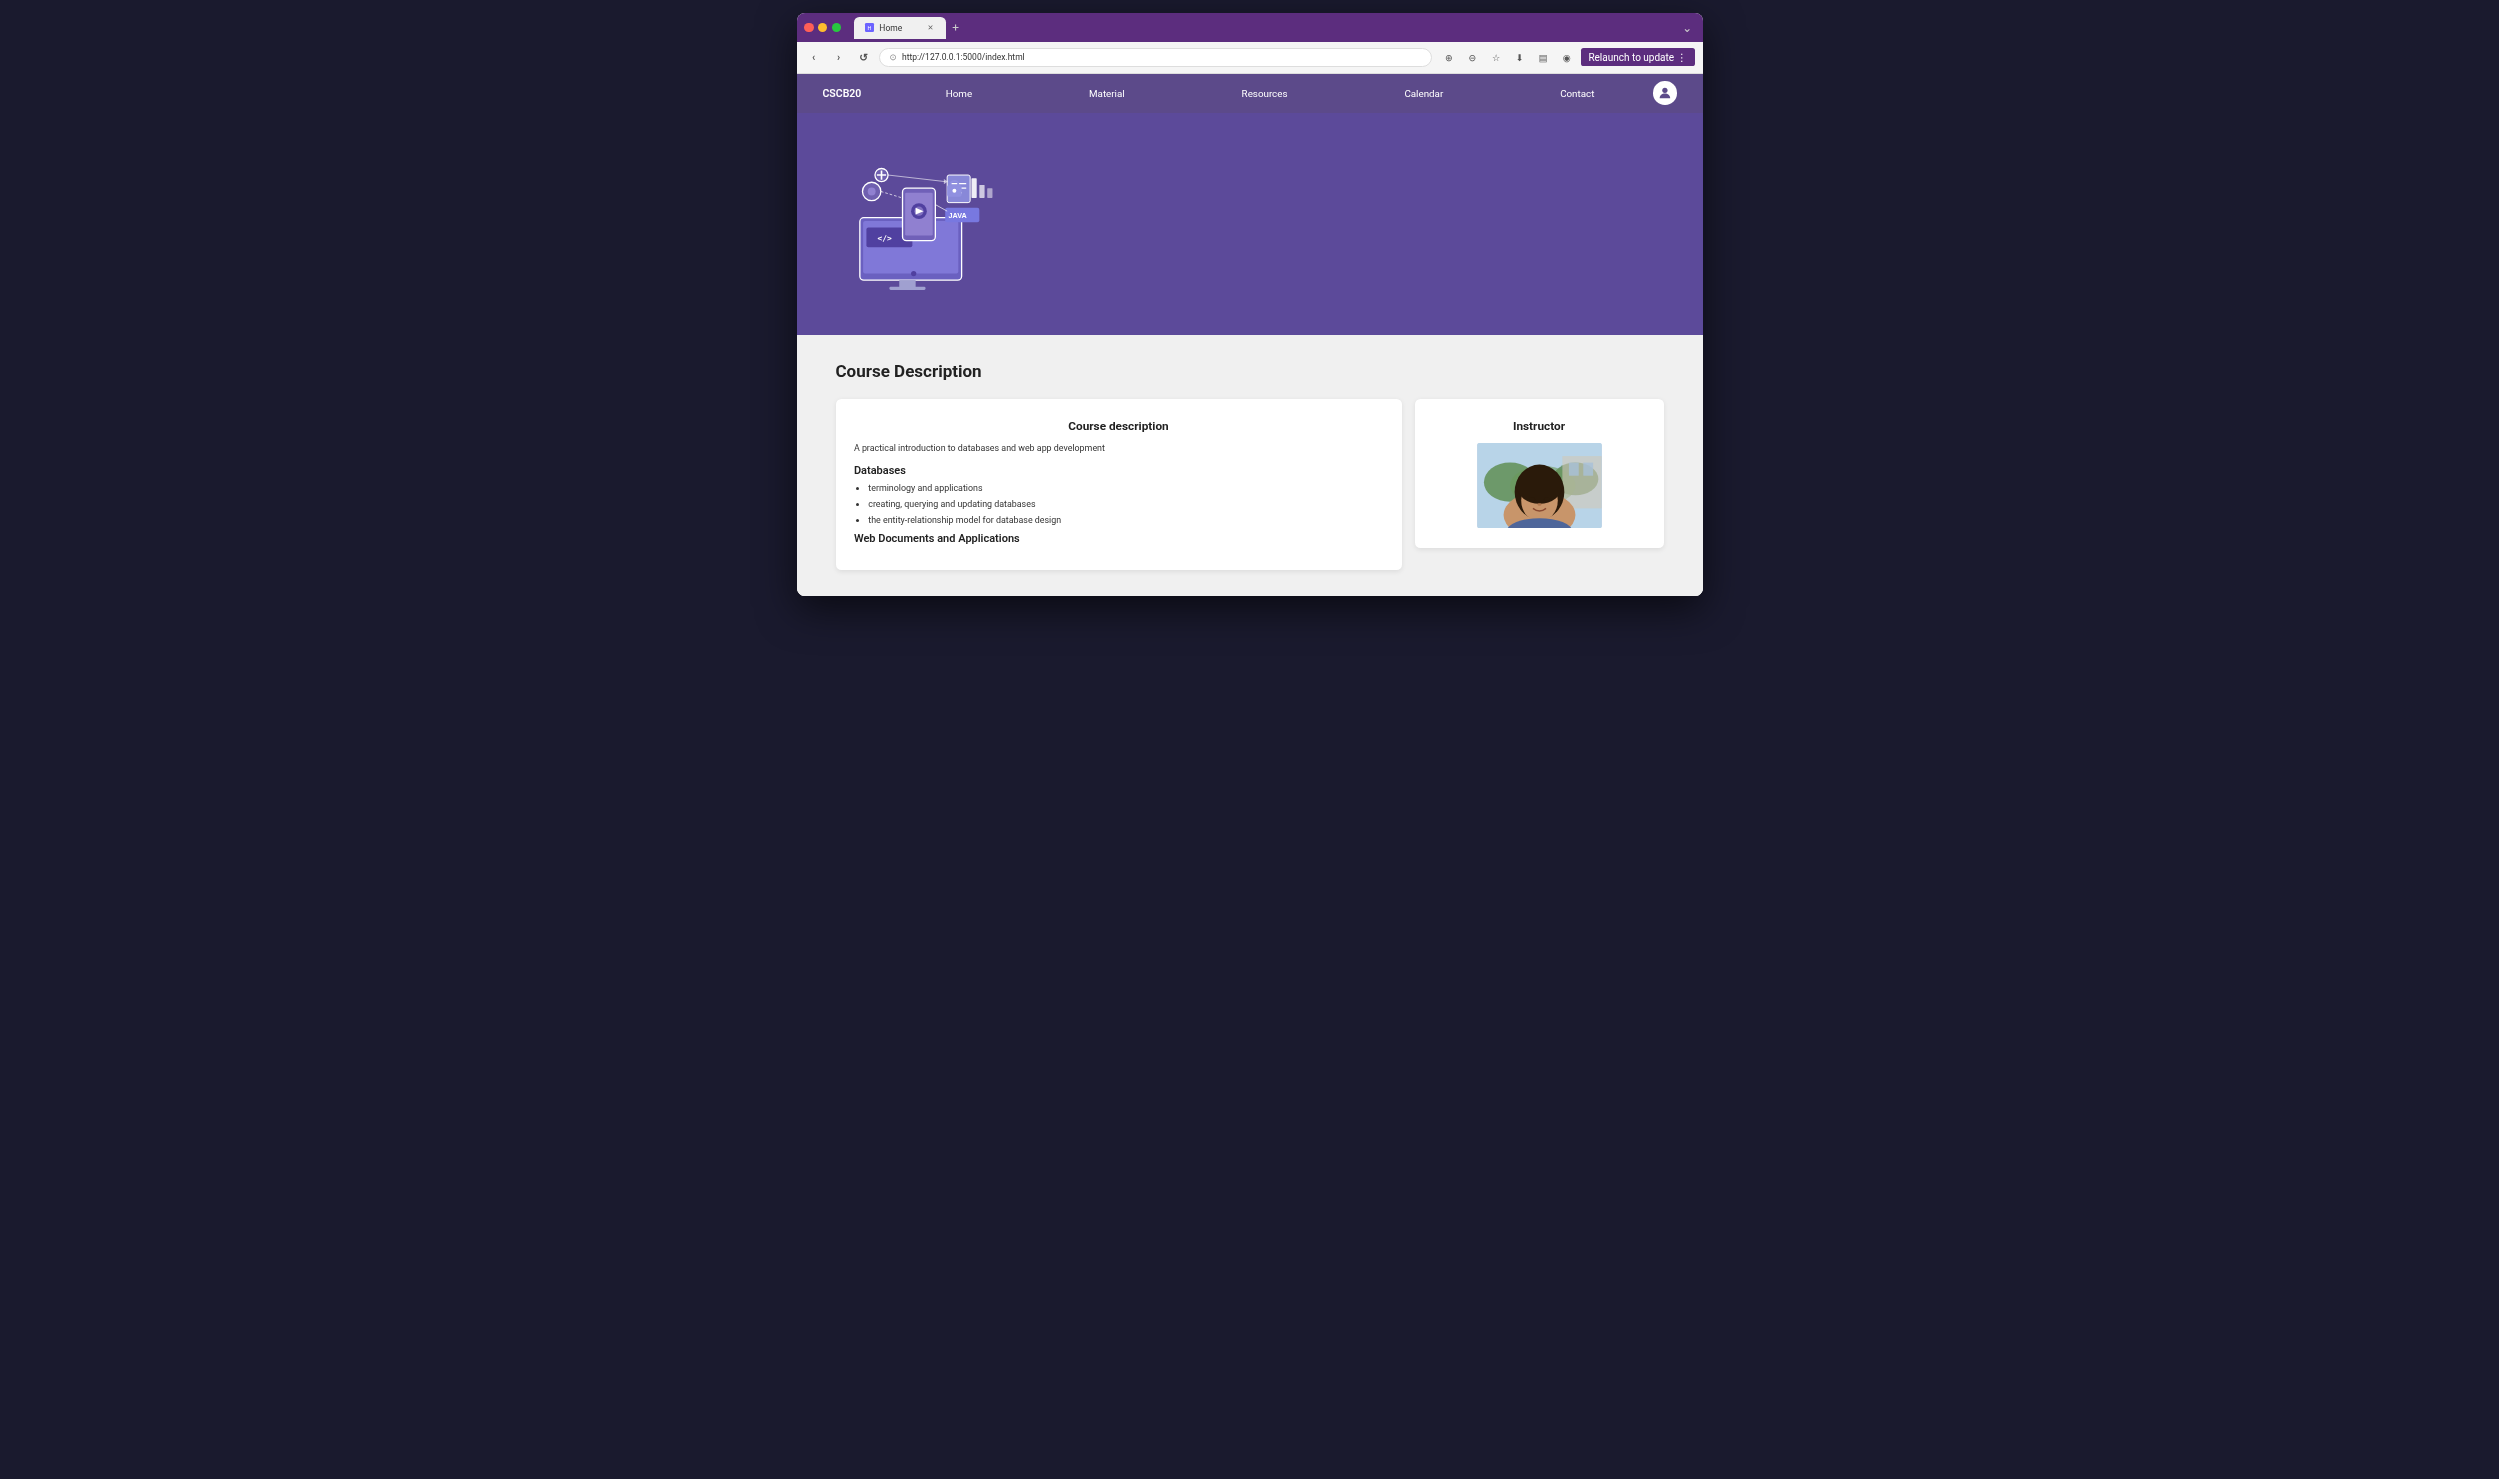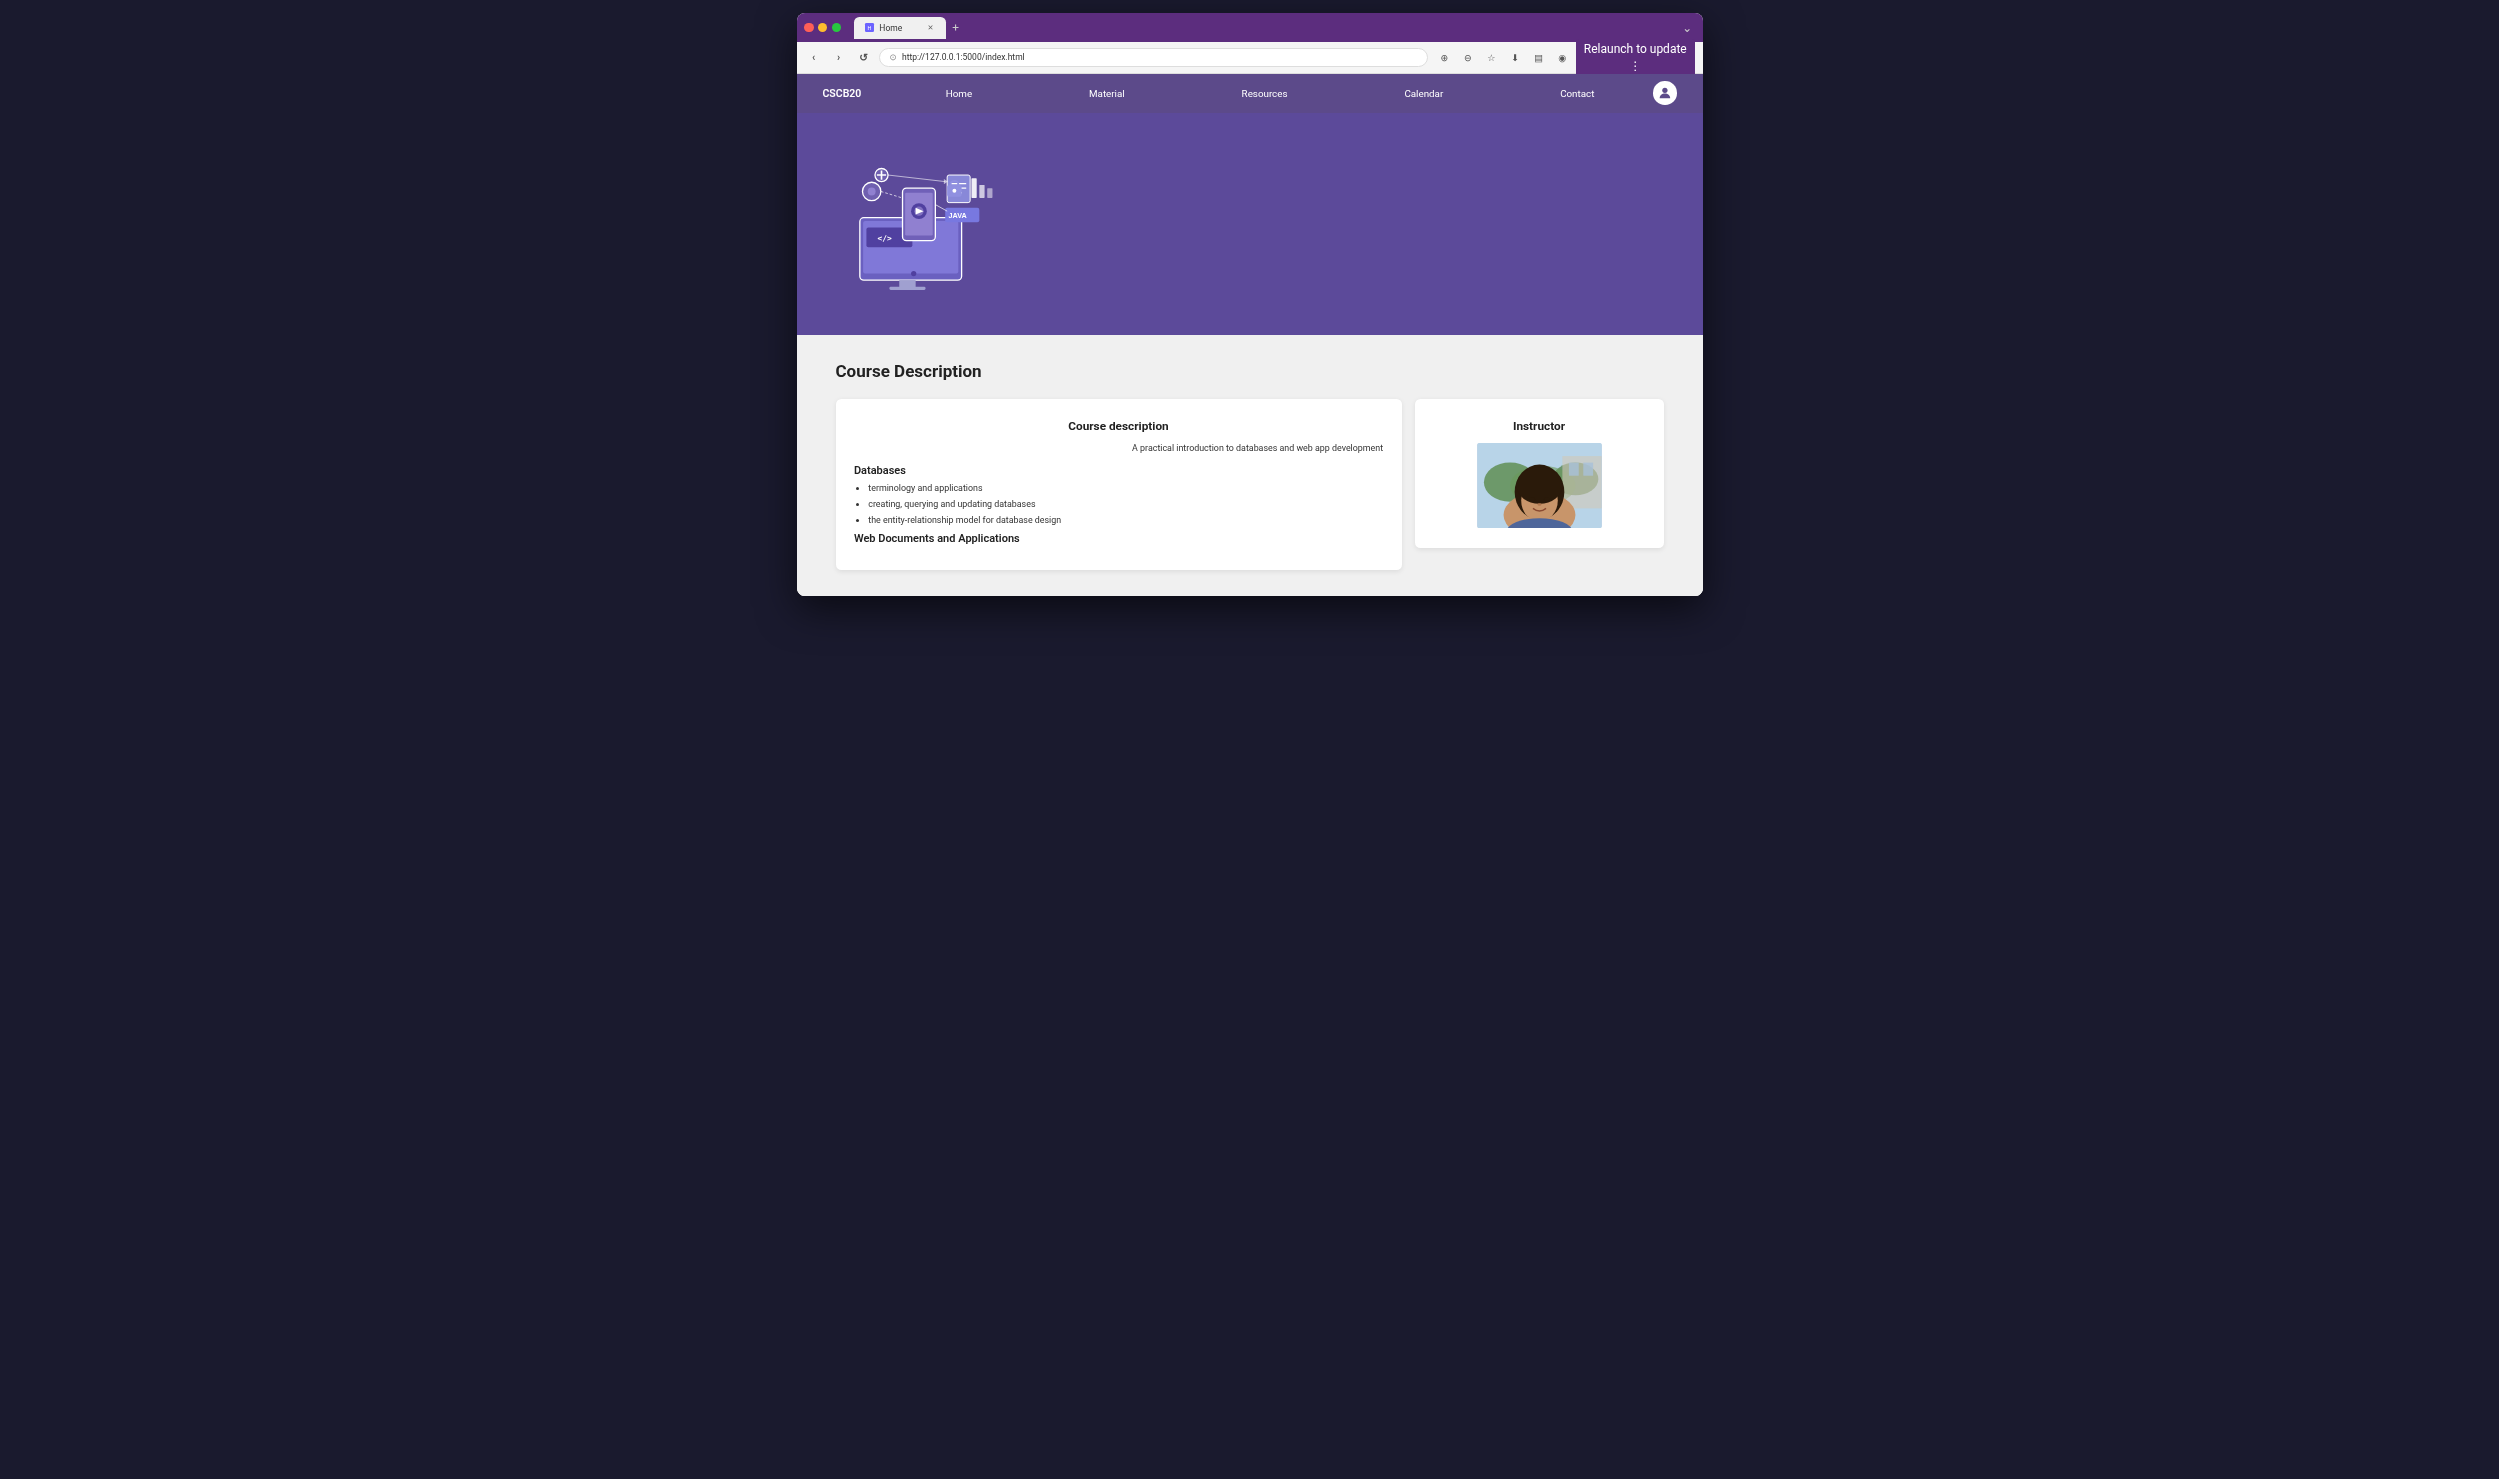--- a/index.html
+++ b/index.html
@@ -186,27 +186,26 @@
       font-size: 9.2px;
       cursor: pointer;
       border-radius: 50%;
     }
 
     .relaunch-btn {
       background: #5c2d7e;
       color: white;
       border-radius: 2.6px;
       padding: 3.3px 7.9px;
-      font-size: 12px;
+      font-size: 10px;
       cursor: pointer;
       white-space: nowrap;
       display: flex;
       align-items: center;
       gap: 2.6px;
-      flex-direction: column;
     }
 
     
     .webpage {
       flex: 1;
       background: #f0f0f0;
       overflow-y: auto;
     }
 
     
@@ -313,21 +312,21 @@
       font-size: 11.8px;
       font-weight: 700;
       color: #222;
       text-align: center;
       margin-bottom: 10.5px;
     }
 
     .card-subtitle {
       font-size: 8.9px;
       color: #333;
-      text-align: right;
+      text-align: left;
       margin-bottom: 10.5px;
     }
 
     .card-section-heading {
       font-size: 11px;
       font-weight: 600;
       color: #222;
       margin-bottom: 5.3px;
       margin-top: 5.3px;
     }

